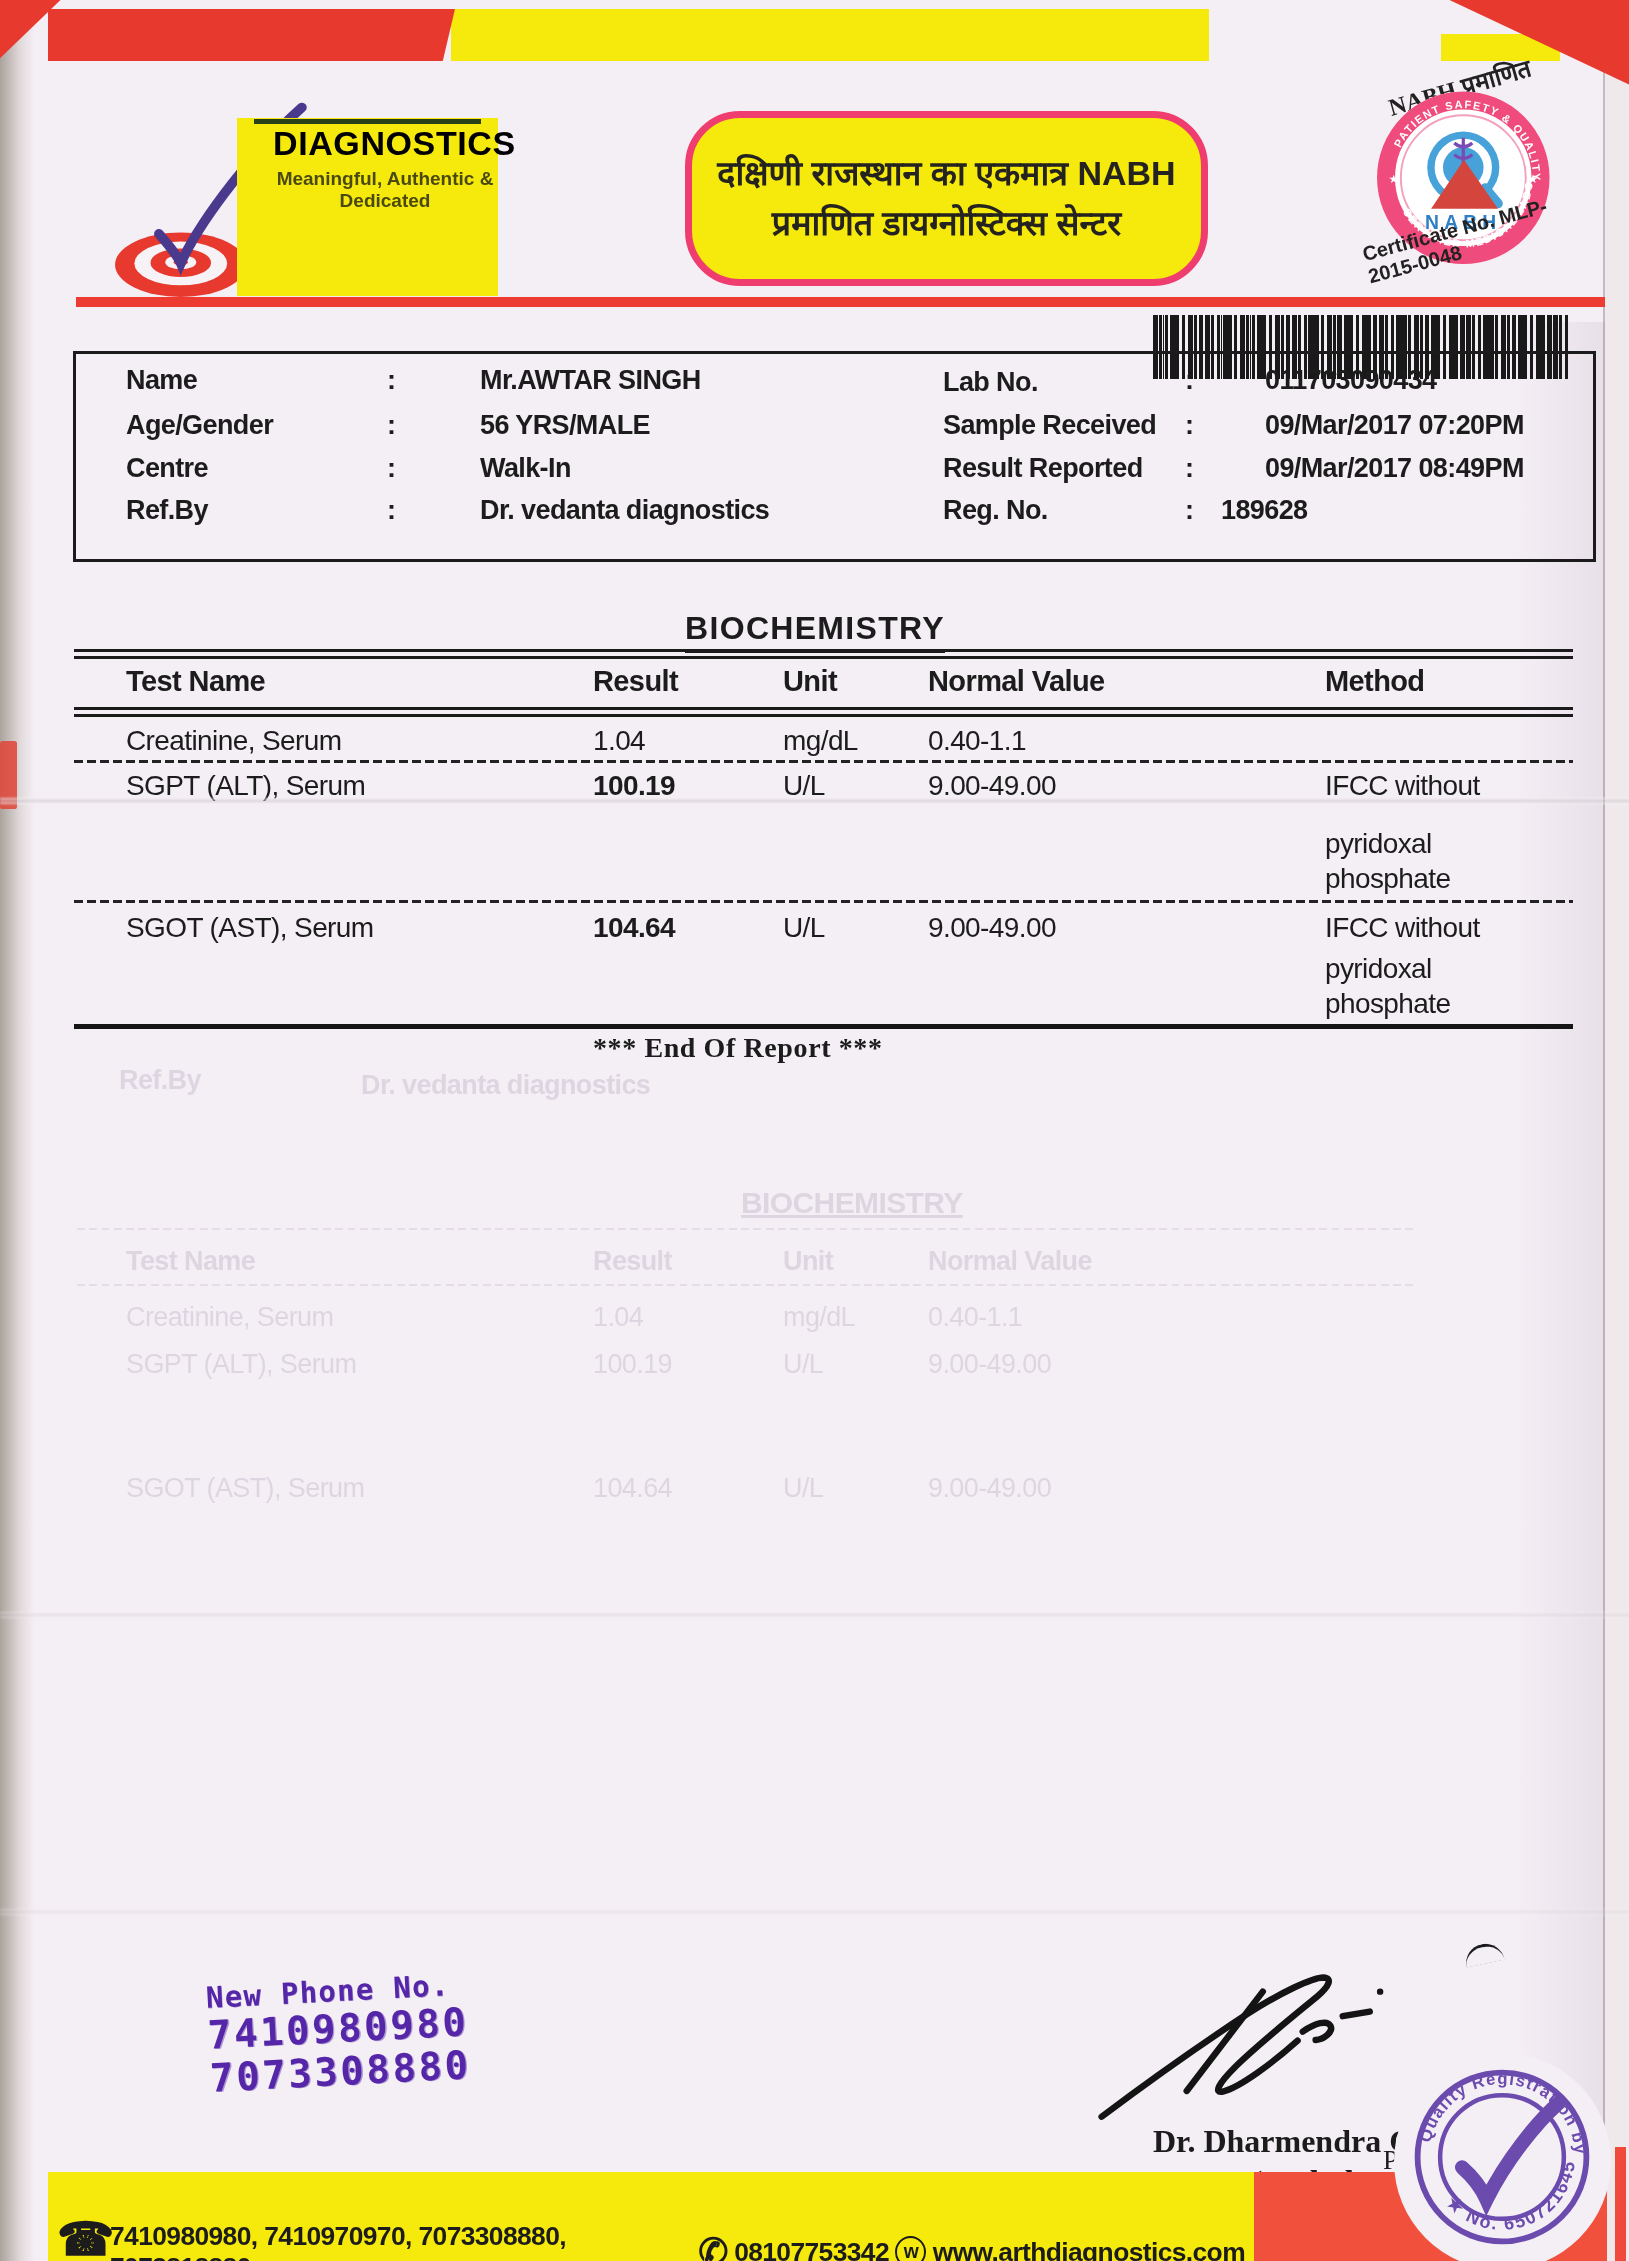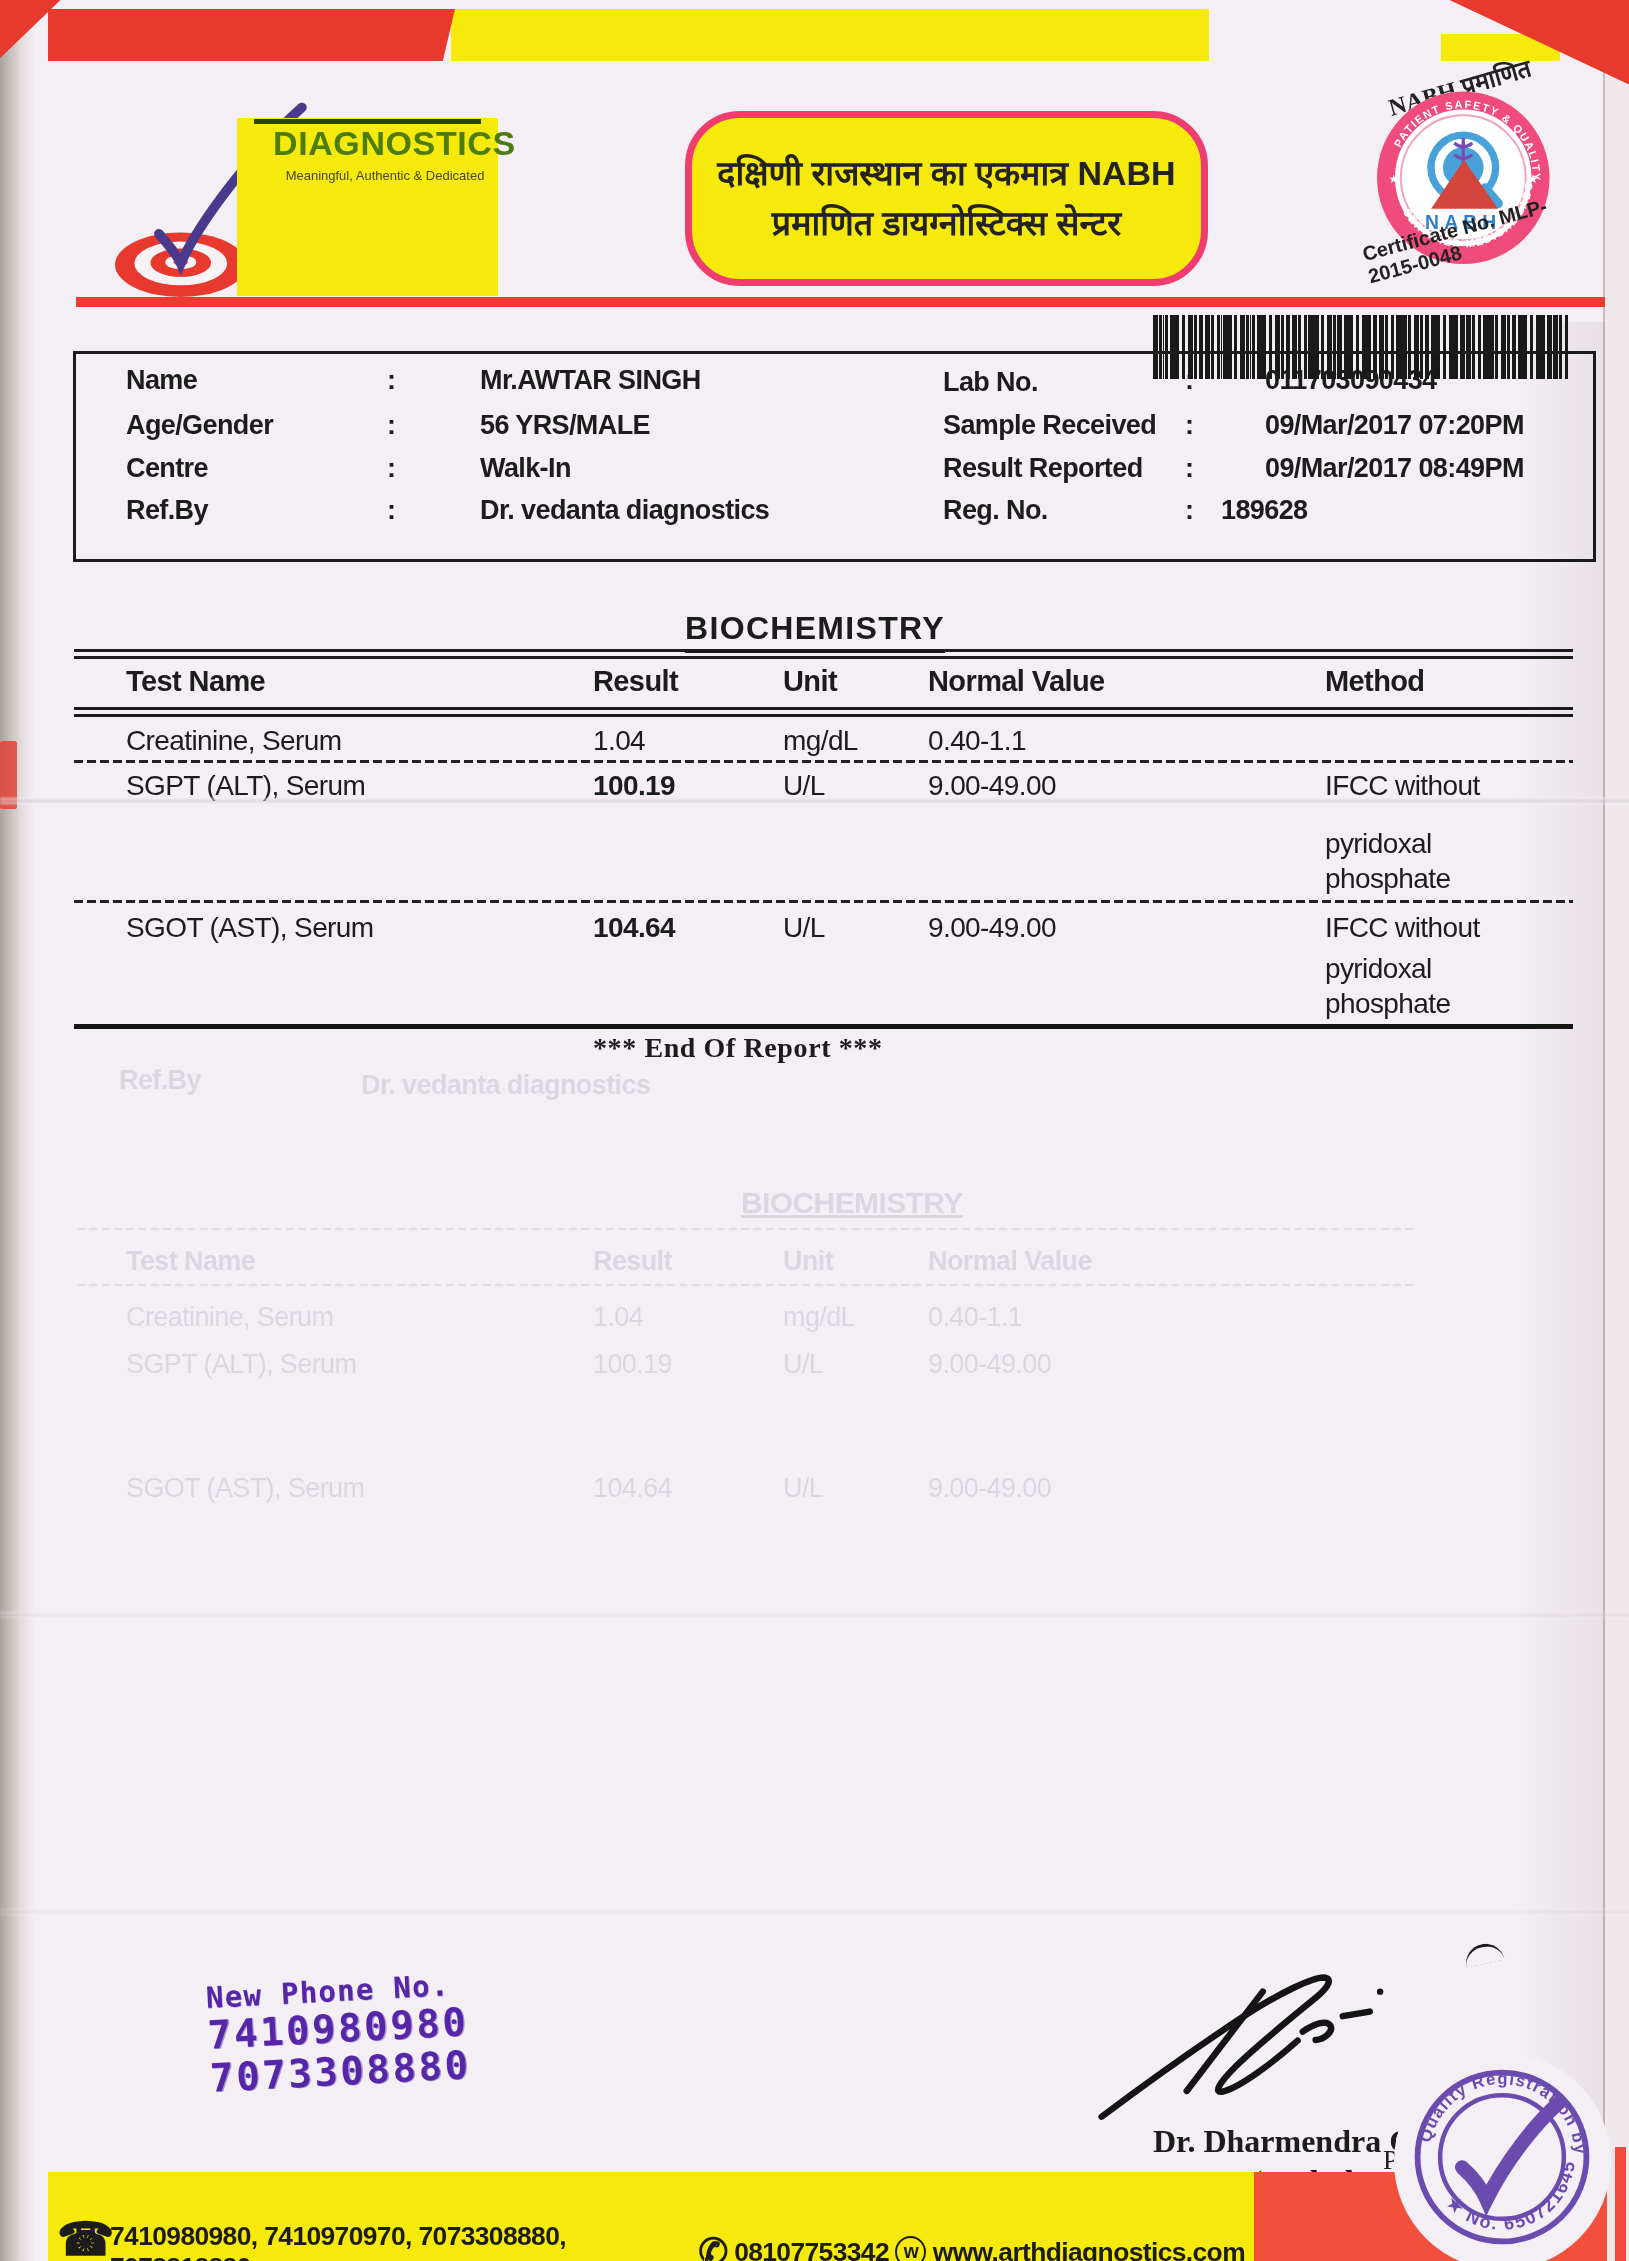--- a/index.html
+++ b/index.html
@@ -18,22 +18,22 @@
   .corner-tl{left:0;top:0;width:84px;height:71px;background:#e8392e;
      clip-path:polygon(0 0,72% 0,0 82%);}
   .corner-tr{left:1438px;top:0;width:192px;height:85px;background:#e8392e;
      clip-path:polygon(6% 0,100% 0,100% 100%);}
   .left-red-mark{left:0;top:741px;width:17px;height:68px;background:#e04437;opacity:.85;border-radius:2.6px;}
   .rule-red{left:76px;top:297px;width:1529px;height:9.7px;background:#ee3b31;}
   
   .arth-box{left:237px;top:118px;width:261px;height:178px;background:#f6e90c;text-align:center;}
   .arth-word{font-size:81px;font-weight:700;color:#e8392e;letter-spacing:3.9px;line-height:1;margin-top:9px;}
   .arth-underline{width:227px;height:4.5px;background:#294018;margin:1.3px auto 1.3px auto;}
-  .arth-diag{font-size:34px;font-weight:700;color:#4d7c0f;letter-spacing:0.6px;line-height:1.1;margin-left:36px;}
-  .arth-tag{font-size:13px;font-weight:400;color:#4a4a10;margin-top:5.2px;letter-spacing:0px;padding-left:35px;}
+  .arth-diag{font-size:34px;font-weight:700;color:#000000;letter-spacing:0.6px;line-height:1.1;margin-left:36px;}
+  .arth-tag{font-size:19px;font-weight:700;color:#4a4a10;margin-top:5.2px;letter-spacing:0px;padding-left:35px;}
   
   .banner{left:685px;top:111px;width:509px;height:161px;background:#f6e90c;border:7px solid #ee3d6e;
      border-radius:55px;display:flex;flex-direction:column;justify-content:center;align-items:center;}
   .banner div{font-size:34px;font-weight:700;color:#25231f;line-height:1.45;}
   
   .seal-wrap{left:1359px;top:76px;width:206px;height:219px;}
   .seal-diag-top{left:1385px;top:62px;width:206px;font-size:24px;font-weight:700;color:#222;
      transform:rotate(-16deg);font-family:"Liberation Serif",serif;}
   .seal-cert{left:1362px;top:213px;width:232px;font-size:20px;font-weight:700;color:#222;
      transform:rotate(-15deg);font-family:"Liberation Sans",sans-serif;}

